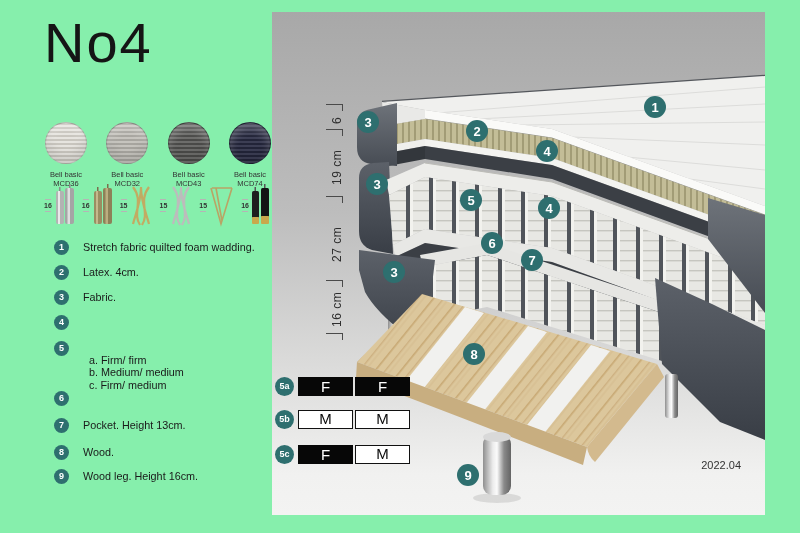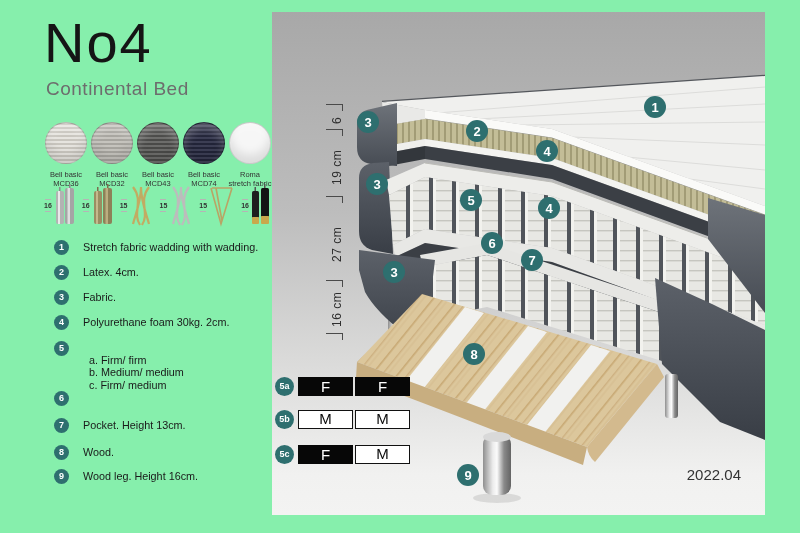--- a/index.html
+++ b/index.html
@@ -49,50 +49,45 @@
        writing-mode:vertical-rl;transform:rotate(180deg);letter-spacing:.5px;white-space:nowrap;}
 
   .firmrow{position:absolute;display:flex;align-items:center;}
   .firmlbl{width:19px;height:19px;border-radius:50%;background:#2E6F6F;color:#fff;
            font-size:9px;font-weight:bold;text-align:center;line-height:19px;margin-right:4px;}
   .cells{display:flex;gap:2px;}
   .cell{width:55px;height:19px;font-size:15px;text-align:center;line-height:19px;box-sizing:border-box;}
   .cell.dark{background:#070707;color:#fff;}
   .cell.light{background:#fff;color:#090909;border:1.5px solid #111;line-height:16px;}
 
-  .version{position:absolute;right:24px;bottom:32px;font-size:15px;color:#333;}
+  .version{position:absolute;right:24px;bottom:44px;font-size:11px;color:#333;}
 </style>
 </head>
 <body>
 
 <div id="app">
 
   <div class="title">No4</div>
-  <div class="subtitle">Continental Bed</div>
 
   <div class="swatches">
     <div class="swatch">
       <div class="circle sw0"></div>
       <div class="lbl"><span>Bell basic</span><br><span>MCD36</span></div>
     </div>
     <div class="swatch">
       <div class="circle sw1"></div>
       <div class="lbl"><span>Bell basic</span><br><span>MCD32</span></div>
     </div>
     <div class="swatch">
       <div class="circle sw2"></div>
       <div class="lbl"><span>Bell basic</span><br><span>MCD43</span></div>
     </div>
     <div class="swatch">
       <div class="circle sw3"></div>
       <div class="lbl"><span>Bell basic</span><br><span>MCD74</span></div>
-    </div>
-    <div class="swatch">
-      <div class="circle sw4"></div>
-      <div class="lbl"><span>Roma</span><br><span>stretch fabric</span></div>
     </div>
   </div>
 
   <div class="legs">
     <div class="legopt">
       <span class="legnum"><i></i><span>16</span><i></i></span>
       <svg width="24" height="44">
         <rect x="3" y="8" width="8" height="33" rx="2" fill="#b3b3b3"></rect>
           <rect x="5" y="8" width="2" height="33" fill="#e9e9e9"></rect>
         <rect x="6" y="4" width="1.5" height="4" fill="#8a8a8a"></rect>
@@ -139,33 +134,32 @@
         <rect x="11" y="5" width="8" height="29" rx="1.5" fill="#141414"></rect>
           <rect x="11" y="33" width="8" height="8" rx="1" fill="#c9a84c"></rect>
         <rect x="14" y="1" width="1.5" height="4" fill="#555"></rect>
       </svg>
     </div>
   </div>
 
   <div class="features">
     <div class="feat" style="top:240px">
       <span class="fnum">1</span>
-      <span class="ftext">Stretch fabric wadding with wadding.</span>
+      <span class="ftext">Stretch fabric quilted foam wadding.</span>
       </div>
     <div class="feat" style="top:265px">
       <span class="fnum">2</span>
       <span class="ftext">Latex. 4cm.</span>
       </div>
     <div class="feat" style="top:290px">
       <span class="fnum">3</span>
       <span class="ftext">Fabric.</span>
       </div>
     <div class="feat" style="top:315px">
       <span class="fnum">4</span>
-      <span class="ftext">Polyurethane foam 30kg. 2cm.</span>
       </div>
     <div class="feat" style="top:341px">
       <span class="fnum">5</span>
       </div>
     <div class="fopts" style="top:354px"><span>a. Firm/ firm</span><br><span>b. Medium/ medium</span><br><span>c. Firm/ medium</span></div>
     <div class="feat" style="top:391px">
       <span class="fnum">6</span>
       </div>
     <div class="feat" style="top:418px">
       <span class="fnum">7</span>

